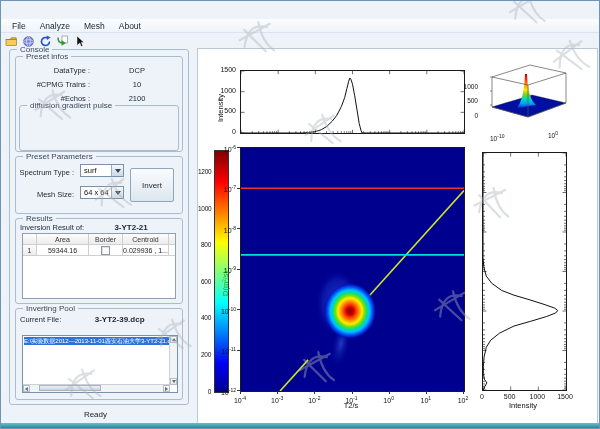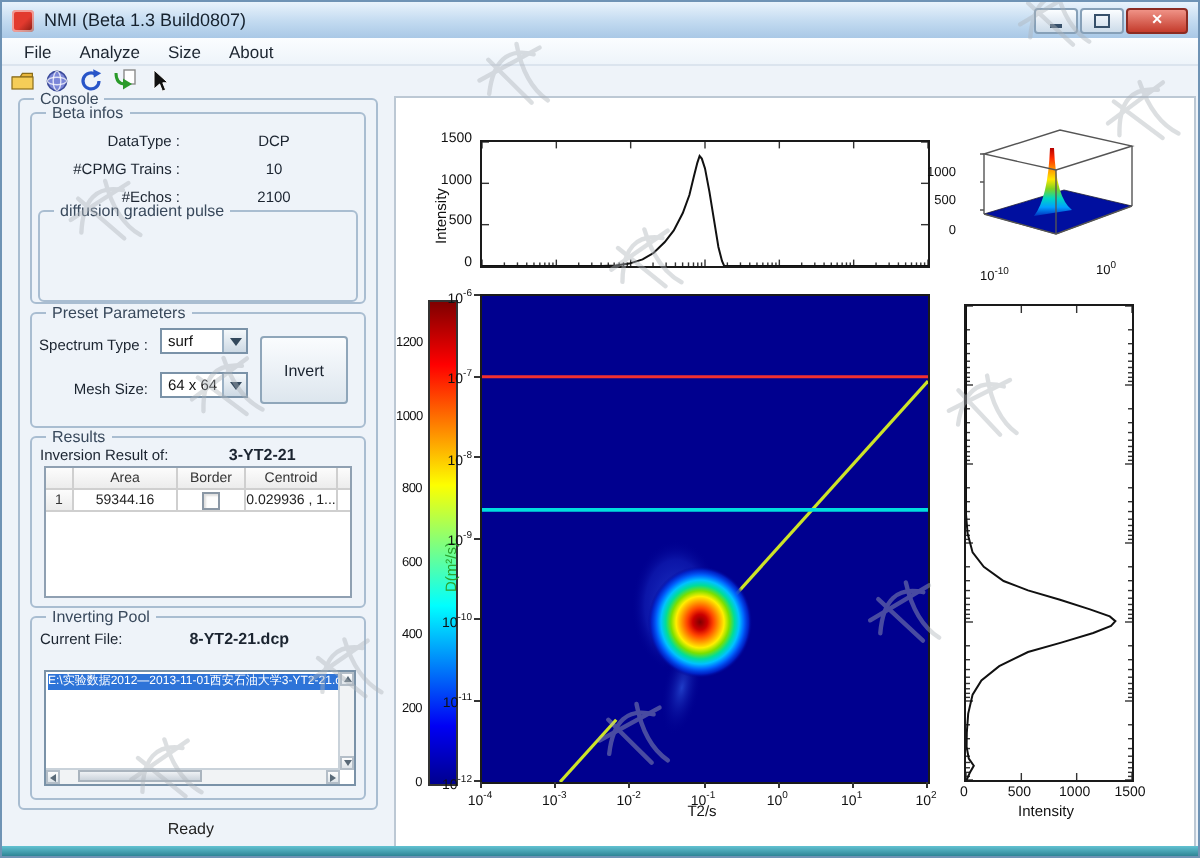--- a/index.html
+++ b/index.html
@@ -65,40 +65,25 @@
   #colorbar{position:absolute;border:1px solid #333;background:linear-gradient(to top,#00008f 0%,#0000f4 12%,#00ffff 37%,#fdff00 62%,#ff0000 87%,#7f0000 100%)}
   .tk{stroke:#333;stroke-width:.7}
   .curve{fill:none;stroke:#111;stroke-width:1}
   #wmsvg{position:absolute;left:0;top:0;z-index:40;pointer-events:none;opacity:.42}
 </style>
 </head>
 <body>
 
 <div id="win">
 
-  <div class="titlebar">
-    <span class="app-icon"></span>
-    <span class="title-text">NMI (Beta 1.3 Build0807)</span>
-    <div class="winbtns">
-      <div class="wbtn">
-          <div class="glyph-min"></div>
-        </div>
-      <div class="wbtn">
-          <div class="glyph-max"></div>
-        </div>
-      <div class="wbtn close">
-          <span>✕</span>
-        </div>
-    </div>
-  </div>
 
   <div class="menubar" id="menubar">
       <div class="menuitem">File</div>
       <div class="menuitem">Analyze</div>
-      <div class="menuitem">Size</div>
+      <div class="menuitem">Mesh</div>
       <div class="menuitem">About</div>
     </div>
 
   <div class="toolbar">
     <span class="tbicon">
       <svg width="13" height="13">
           <path d="M1 4.5 h4 l1.2-1.8 h5 v1.8 h-5 z" fill="#e8b63c" stroke="#8a6d1a" stroke-width=".6"></path>
           <rect x="1" y="4.5" width="10.5" height="6" fill="#f5cd58" stroke="#8a6d1a" stroke-width=".6"></rect>
         </svg>
     </span>
@@ -126,21 +111,21 @@
       <svg width="13" height="13">
           <path d="M4 1 L4 10.5 L6.8 8 L8.2 11.6 L9.8 10.9 L8.4 7.4 L11 7.4 Z" fill="#111" stroke="#fff" stroke-width=".5"></path>
         </svg>
     </span>
   </div>
 
   <div class="groupbox" id="console-box" style="left:8px;top:48px;width:178px;height:354px">
     <span class="gb-title">Console</span>
 
     <div class="groupbox" style="left:5px;top:6px;width:166px;height:94px">
-      <span class="gb-title">Beta infos</span>
+      <span class="gb-title">Preset infos</span>
       <div id="input-rows" style="position:absolute;left:2px;top:4px;right:2px">
           <div class="info-row">
             <div class="flabel">DataType :</div>
             <div class="fvalue">DCP</div>
           </div>
           <div class="info-row">
             <div class="flabel">#CPMG Trains :</div>
             <div class="fvalue">10</div>
           </div>
           <div class="info-row">
@@ -199,21 +184,21 @@
             <div class="tcell" style="width: 46px;">0.029936 , 1...</div>
             <div class="tcell" style="width: 40px;">96.83</div>
           </div>
       </div>
     </div>
 
     <div class="groupbox" style="left:5px;top:258px;width:166px;height:90px">
       <span class="gb-title">Inverting Pool</span>
       <div class="caption-row" style="position:absolute;left:4px;top:6px;right:4px">
         <span>Current File:</span>
-        <span class="cap-val">8-YT2-21.dcp</span>
+        <span class="cap-val">3-YT2-39.dcp</span>
       </div>
       <div class="listbox" style="left:6px;top:26px;width:154px;height:56px">
         <div id="listbox-items">
             <div class="pool-item selected">E:\实验数据2012—2013-11-01西安石油大学3-YT2-21.dcp</div>
           </div>
         <div class="sb-v">
           <div class="sb-btn" style="top:0">
               <span class="tri up"></span>
             </div>
           <div class="sb-btn" style="bottom:0">

